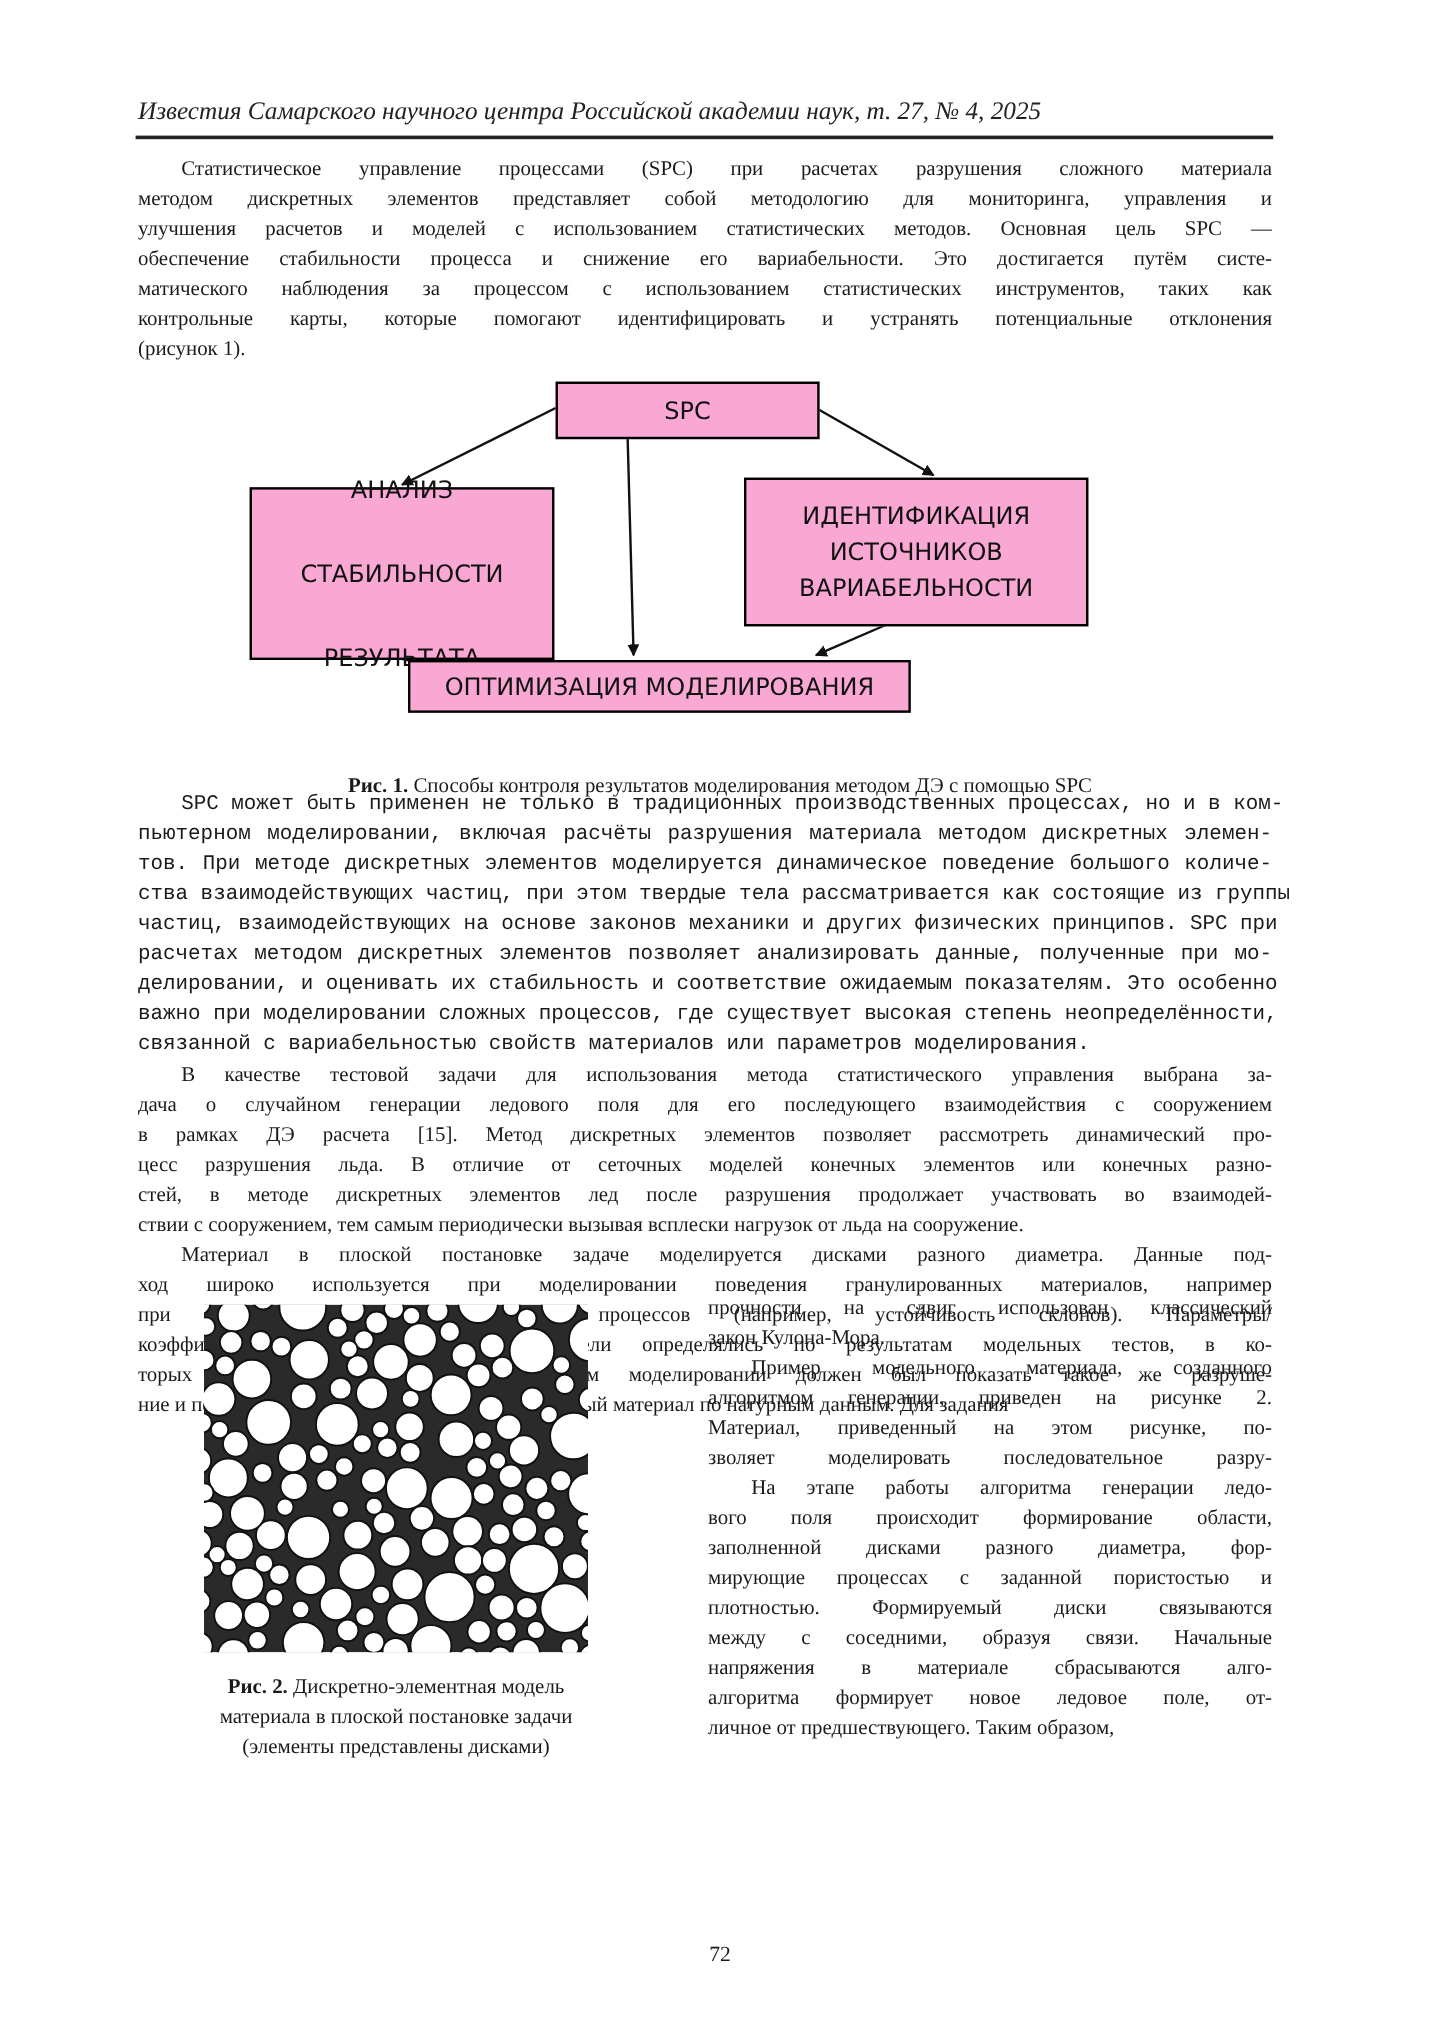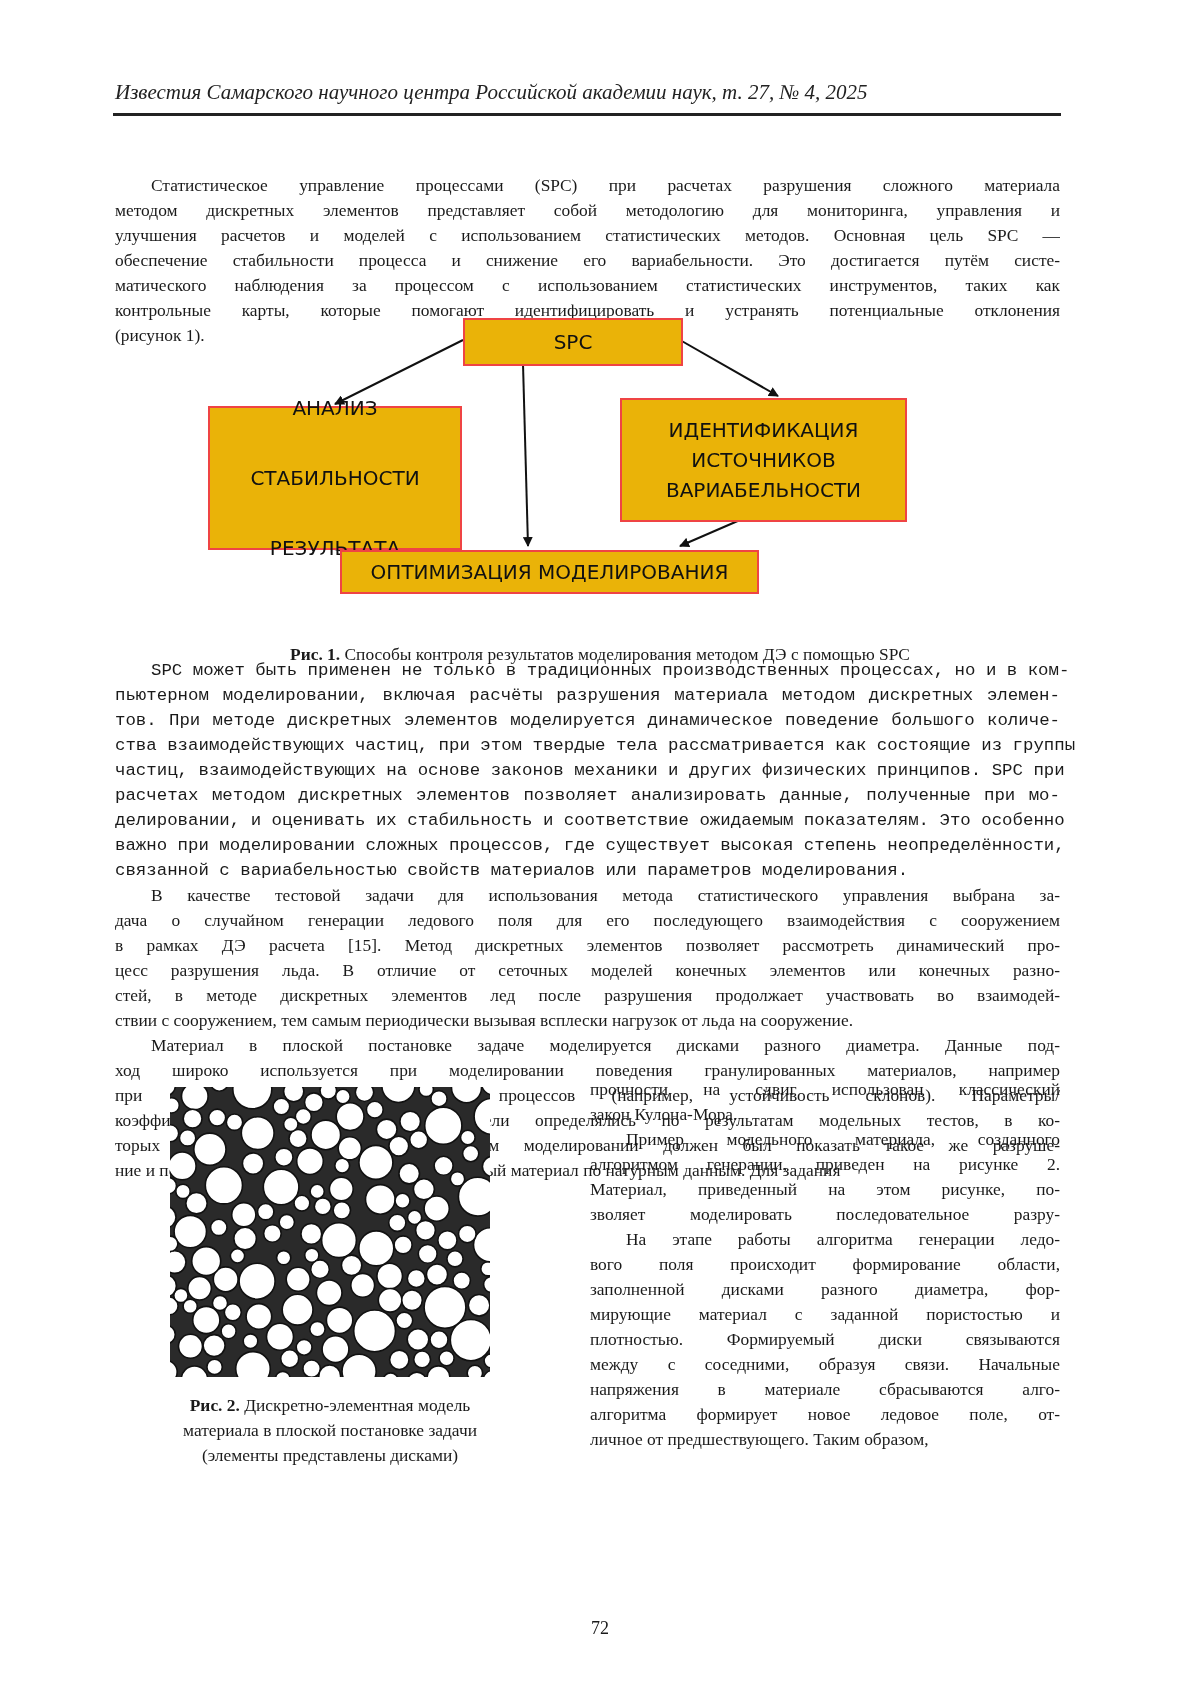--- a/index.html
+++ b/index.html
@@ -10,21 +10,21 @@
        font-family: "Liberation Serif", serif; font-style: italic; font-size: 21px; color: #222; }
   .head-rule { position: absolute; left: 113px; top: 113px; width: 948px; height: 3px; background: #222; }
   .col { position: absolute; left: 115px; width: 945px; font-size: 17.4px; line-height: 25px;
          font-family: "Liberation Serif", serif; }
   .line { display: block; text-align: justify; text-align-last: justify; white-space: nowrap; }
   .line.last { text-align-last: left; }
   .line.indent { padding-left: 36px; }
 
   
   .diagram { position: absolute; left: 200px; top: 318px; width: 820px; height: 270px; }
-  .box { position: absolute; border: 2px solid #ef4444; background: #eab308; display: flex;
+  .box { position: absolute; border: 2px solid #000000; background: #f9a8d4; display: flex;
          align-items: center; justify-content: center; text-align: center;
          font-family: "DejaVu Sans", "Liberation Sans", sans-serif; color: #111; }
   .box span { display: block; }
   .box.spc { left: 263px; top: 0px; width: 216px; height: 44px; font-size: 20px; }
   .box.left { left: 8px; top: 88px; width: 250px; height: 140px; font-size: 20px; line-height: 30px; flex-direction: column; gap: 40px; }
   .box.right { left: 420px; top: 80px; width: 283px; height: 120px; font-size: 20px; line-height: 30px; flex-direction: column; }
   .box.bottom { left: 140px; top: 232px; width: 415px; height: 40px; font-size: 20px; }
   .diagram svg { position: absolute; left: 0; top: 0; }
 
   .caption { position: absolute; font-family: "Liberation Serif", serif; font-size: 17.4px; color: #1a1a1a; }
@@ -40,21 +40,21 @@
              font-family: "Liberation Serif", serif; font-size: 18px; }
 </style>
 </head>
 <body>
 
 <div class="page">
 
   <div class="running-head">Известия Самарского научного центра Российской академии наук, т. 27, № 4, 2025</div>
   <div class="head-rule"></div>
 
-  <div class="col" id="p1" style="top:128px;margin-top:45px;">
+  <div class="col" id="p1" style="top:128px;">
       <span class="line indent">Статистическое управление процессами (SPC) при расчетах разрушения сложного материала</span>
       <span class="line">методом дискретных элементов представляет собой методологию для мониторинга, управления и</span>
       <span class="line">улучшения расчетов и моделей с использованием статистических методов. Основная цель SPC —</span>
       <span class="line">обеспечение стабильности процесса и снижение его вариабельности. Это достигается путём систе-</span>
       <span class="line">матического наблюдения за процессом с использованием статистических инструментов, таких как</span>
       <span class="line">контрольные карты, которые помогают идентифицировать и устранять потенциальные отклонения</span>
       <span class="line last">(рисунок 1).</span>
     </div>
 
   <div class="diagram">
@@ -288,21 +288,21 @@
       <div>
         <span class="line indent">Пример модельного материала, созданного</span>
         <span class="line">алгоритмом генерации, приведен на рисунке 2.</span>
         <span class="line">Материал, приведенный на этом рисунке, по-</span>
         <span class="line">зволяет моделировать последовательное разру-</span>
       </div>
       <div>
         <span class="line indent">На этапе работы алгоритма генерации ледо-</span>
         <span class="line">вого поля происходит формирование области,</span>
         <span class="line">заполненной дисками разного диаметра, фор-</span>
-        <span class="line">мирующие материал с заданной пористостью и</span>
+        <span class="line">мирующие процессах с заданной пористостью и</span>
         <span class="line">плотностью. Формируемый диски связываются</span>
         <span class="line">между с соседними, образуя связи. Начальные</span>
         <span class="line">напряжения в материале сбрасываются алго-</span>
         <span class="line">алгоритма формирует новое ледовое поле, от-</span>
         <span class="line last">личное от предшествующего. Таким образом,</span>
       </div>
     </div>
 
   <div class="pagenum">72</div>
 </div>

